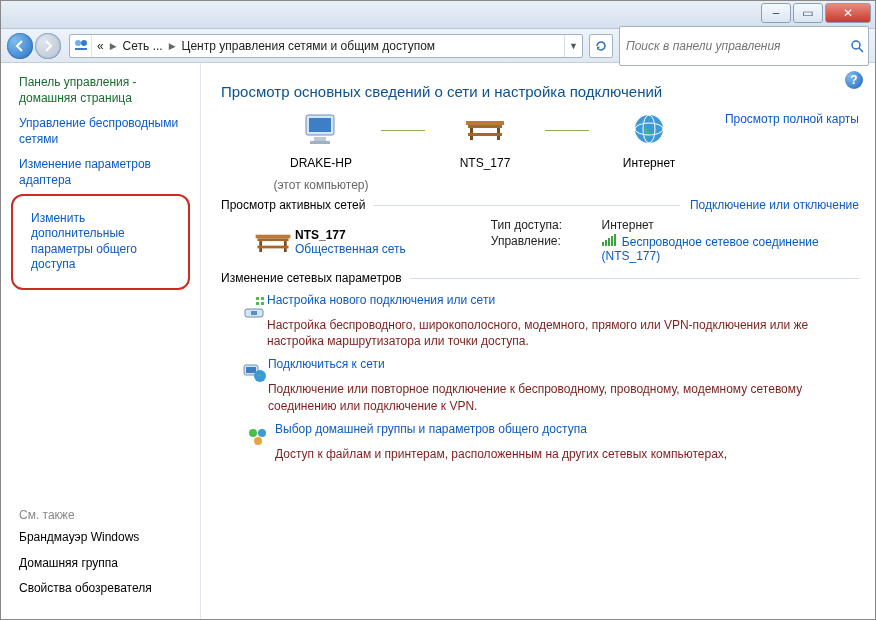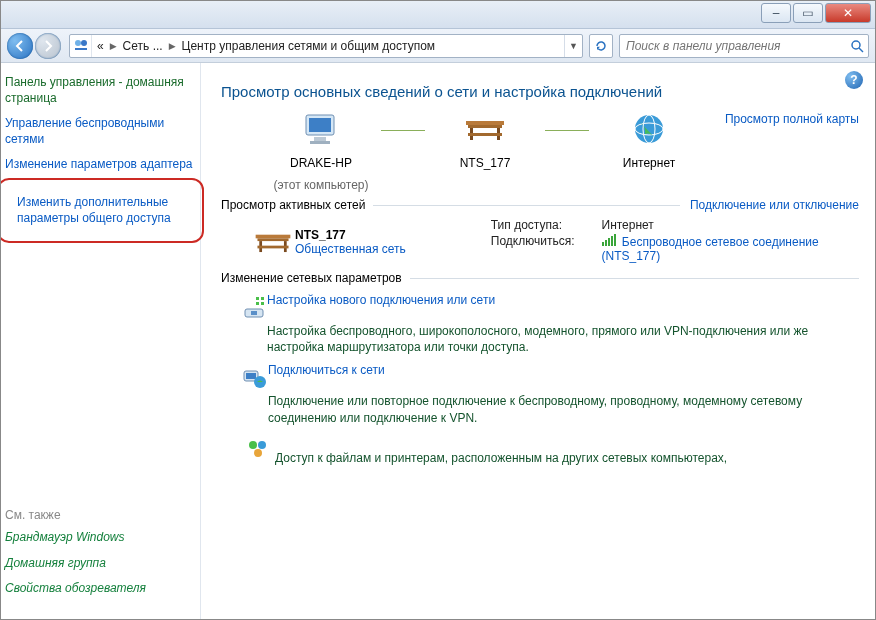--- a/index.html
+++ b/index.html
@@ -58,42 +58,42 @@
   }
   .ab-icon {
     width:22px;height:22px;display:flex;align-items:center;justify-content:center;
     border-right:1px solid #e0e6ee; font-size:13px;
   }
   .crumb { padding:0 5px; height:100%; display:flex; align-items:center; color:#222;}
   .crumb-sep { color:#666; font-size:9px; padding:0 1px;}
   .ab-drop { width:18px; border-left:1px solid #d5dde8; height:100%; display:flex;align-items:center;justify-content:center; font-size:9px; color:#555;}
   .refresh { width:24px;height:24px;border:1px solid #a2b2c5;background:#fff;border-radius:2px;display:flex;align-items:center;justify-content:center;font-size:13px;color:#2a72c1;margin-right:6px;}
   .searchbox {
-    width:250px;height:24px;background:#fff;border:1px solid #a2b2c5;border-radius:2px;
+    width:250px;height:40px;background:#fff;border:1px solid #a2b2c5;border-radius:2px;
     display:flex;align-items:center;padding:0 4px;
   }
   .searchbox input { flex:1;border:none;outline:none;font-size:12px;color:#666;font-style:italic;}
   .searchglass { color:#2a72c1; font-size:13px;}
   
   .content { display:flex; height: calc(100% - 62px); }
   .sidebar {
     width:200px; background:#fff;
     border-right:1px solid #e0e6ee;
-    padding:12px 4px;
+    padding:12px 18px;
     display:flex; flex-direction:column;
   }
   .side-link { color:#0a5bc4; margin:0 0 10px 0; cursor:pointer; line-height:1.3; }
   .side-title { color:#1a6b2c; margin-bottom:10px; line-height:1.3;}
   .side-highlight {
     border:2px solid #cc2a24; border-radius:12px;
     padding:3px 6px; margin:-5px -8px 6px -8px;
   }
   .side-spacer { flex:1; }
   .side-seealso { color:#888; margin: 0 0 8px 0; }
-  .side-link.plain { color:#15803d;font-style:italic; }
+  .side-link.plain { color:#000000; }
   .mainpane { flex:1; padding: 10px 16px 10px 20px; overflow:hidden; position:relative;}
   .help-icon { position:absolute; top:8px; right:12px; width:18px;height:18px;border-radius:50%;background:radial-gradient(circle at 30% 30%,#7fbdf0,#1f64b1);color:#fff;display:flex;align-items:center;justify-content:center;font-size:12px;font-weight:bold;}
   .main-h1 { color:#0b5390; font-size:15px; margin:10px 0 10px 0;}
   
   .maprow { display:flex; align-items:flex-start; margin: 8px 0 6px 40px; }
   .mapitem { display:flex; flex-direction:column; align-items:center; width:120px; font-size:12px;gap:8px;}
   .mapicon { height:38px; display:flex; align-items:center; justify-content:center;}
   .mapsep { width:44px; border-top:1.5px solid #8aaf5a; margin-top:20px;}
   .maplink-full { color:#0a5bc4; cursor:pointer; margin-left:auto; align-self:flex-start; padding-top:2px;}
   
@@ -111,21 +111,21 @@
   .kv-row .v.link { color:#0a5bc4;}
   .bars { display:inline-flex; align-items:flex-end; gap:1px; margin-right:3px;}
   .bars span { width:2px; background:#3aa53a;}
   .bars span:nth-child(1){height:4px;} .bars span:nth-child(2){height:6px;}
   .bars span:nth-child(3){height:8px;} .bars span:nth-child(4){height:10px;}
   .bars span:nth-child(5){height:12px;}
   
   .task { display:flex; margin:8px 0 4px 20px; }
   .task-icon { width:34px; display:flex; align-items:flex-start; justify-content:center; padding-top:2px;}
   .task-body .t-link { color:#0a5bc4; cursor:pointer; font-size:12px;}
-  .task-body .t-desc { color:#14532d; margin-top:16px; line-height:1.35;}
+  .task-body .t-desc { color:#7f1d1d; margin-top:10px; line-height:1.35;}
   .netname { font-weight:bold;}
   .netlink { color:#0a5bc4;}
   
   svg { display:block; }
 </style>
 </head>
 <body>
 
 <div class="titlebar">
   <div class="tb-btn">–</div>
@@ -258,21 +258,21 @@
         <div>
           <div class="netname">NTS_177</div>
           <div class="netlink">Общественная сеть</div>
         </div>
       </div>
       <div class="mid">
         <div class="kv-row">
             <span class="k">Тип доступа:</span>
           </div>
         <div class="kv-row">
-            <span class="k">Подключиться:</span>
+            <span class="k">Управление:</span>
           </div>
       </div>
       <div class="right">
         <div class="kv-row">
             <span class="v">Интернет</span>
           </div>
         <div class="kv-row">
           <span class="v link">
             <span class="bars">
                 <span></span>
@@ -325,18 +325,19 @@
 
     <div class="task">
       <div class="task-icon">
         <svg width="26" height="26" viewBox="0 0 26 26">
             <circle cx="8" cy="9" r="4" fill="#4abf4a"></circle>
             <circle cx="17" cy="9" r="4" fill="#3a9bd8"></circle>
             <circle cx="13" cy="17" r="4" fill="#e8a53a"></circle>
           </svg>
       </div>
       <div class="task-body">
+        <div class="t-link">Выбор домашней группы и параметров общего доступа</div>
         <div class="t-desc">Доступ к файлам и принтерам, расположенным на других сетевых компьютерах,</div>
       </div>
     </div>
 
   </div>
 </div>
 
 </body></html>

